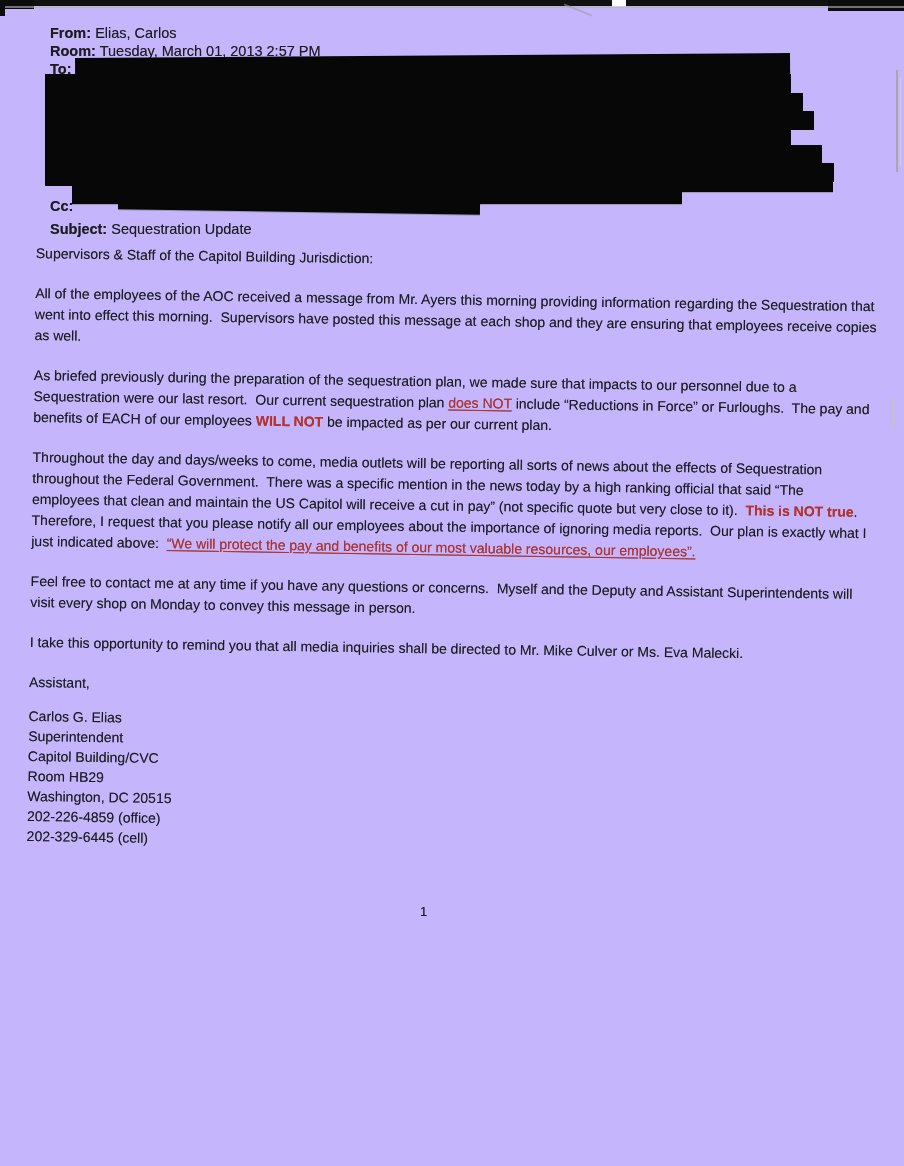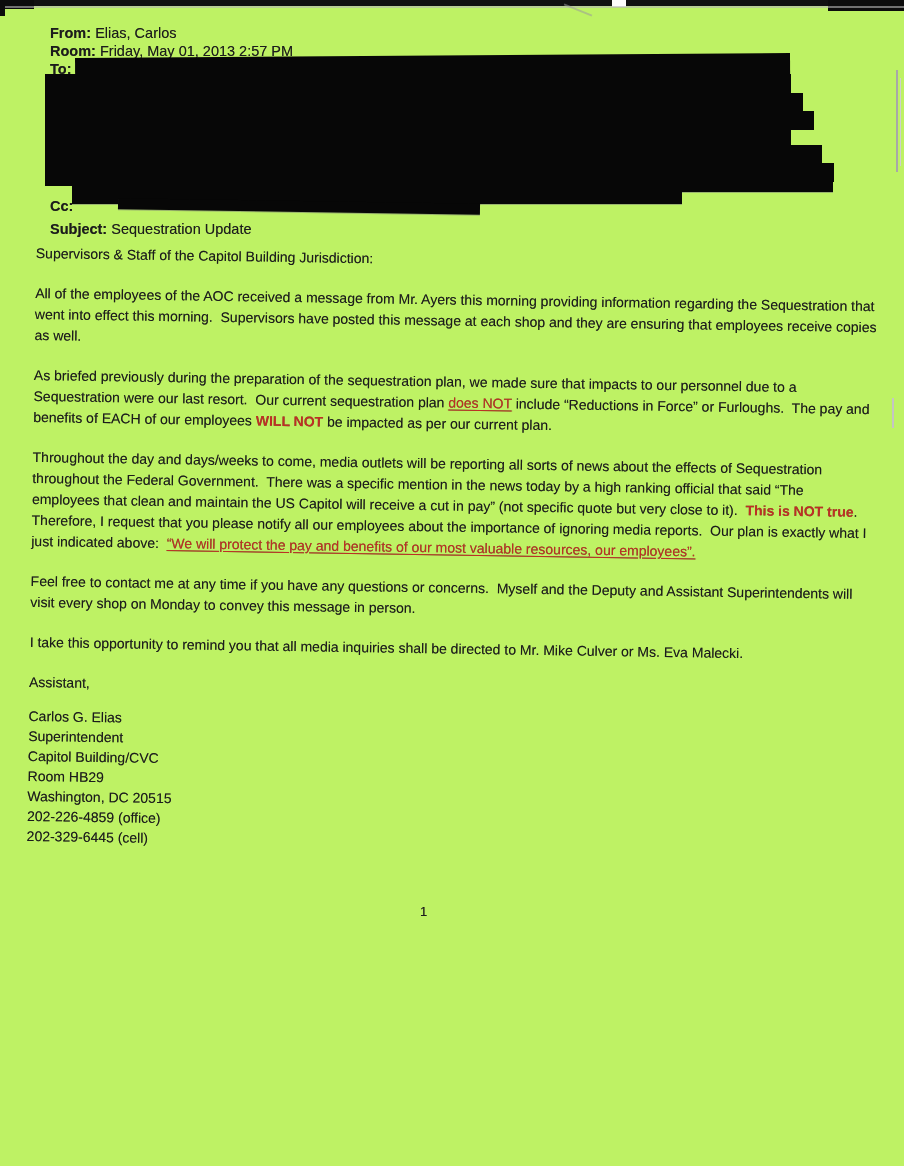--- a/index.html
+++ b/index.html
@@ -1,20 +1,20 @@
 <!DOCTYPE html>
 <html style="--red: #bf2f24; --black: #070707; --ink: #1c1c1c;"><head>
 <meta charset="utf-8">
 <style>
   :root { --red:#bf2f24; --ink:#1c1c1c; --black:#070707; }
   * { box-sizing:border-box; margin:0; padding:0; }
   html,body { background:#e9e9e9; }
   .page {
     position:relative; width:904px; height:1166px; margin:0 auto;
-    background:#bef264; overflow:hidden;
+    background:#c4b5fd; overflow:hidden;
     font-family:"Liberation Sans", sans-serif; color:var(--ink);
     text-shadow:0 0 .5px rgba(30,30,30,.55);
   }
   
   .art { position:absolute; }
   .scan-bar { left:0; top:0; width:904px; height:6px; background:#111; }
   .scan-bar-left { left:0; top:0; width:34px; height:9px; background:#0c0c0c; }
   .scan-bar-right { left:828px; top:0; width:76px; height:11px; background:#0c0c0c; }
   .scan-bar-notch { left:612px; top:0; width:14px; height:7px; background:#fdfdfc; }
   .scan-bar-shadow { left:0; top:6px; width:904px; height:2px; background:#b5b5b5; opacity:.6; }
@@ -62,21 +62,21 @@
   <div class="art scan-bar-right"></div>
   <div class="art scan-bar-notch"></div>
   <div class="art scan-bar-shadow"></div>
   <div class="art scan-left-sliver"></div>
   <div class="art scan-crease"></div>
   <div class="art scan-right-line1"></div>
   <div class="art scan-right-line2"></div>
   <div class="art scan-right-dash"></div>
 
   <div class="hrow" style="top:24px"><span class="hlabel">From:</span><span> </span><span>Elias, Carlos</span></div>
-  <div class="hrow" style="top:42px"><span class="hlabel">Room:</span><span> </span><span>Friday, May 01, 2013 2:57 PM</span></div>
+  <div class="hrow" style="top:42px"><span class="hlabel">Room:</span><span> </span><span>Tuesday, March 01, 2013 2:57 PM</span></div>
   <div class="hrow" style="top:60px"><span class="hlabel">To:</span></div>
   <div class="hrow" style="top:197px"><span class="hlabel">Cc:</span></div>
   <div class="hrow" style="top:220px"><span class="hlabel">Subject:</span><span> </span><span>Sequestration Update</span></div>
 
   <div>
     <div class="rd rd-top"></div>
     <div class="rd rd-main"></div>
     <div class="rd rd-s1"></div>
     <div class="rd rd-s2"></div>
     <div class="rd rd-s3"></div>

